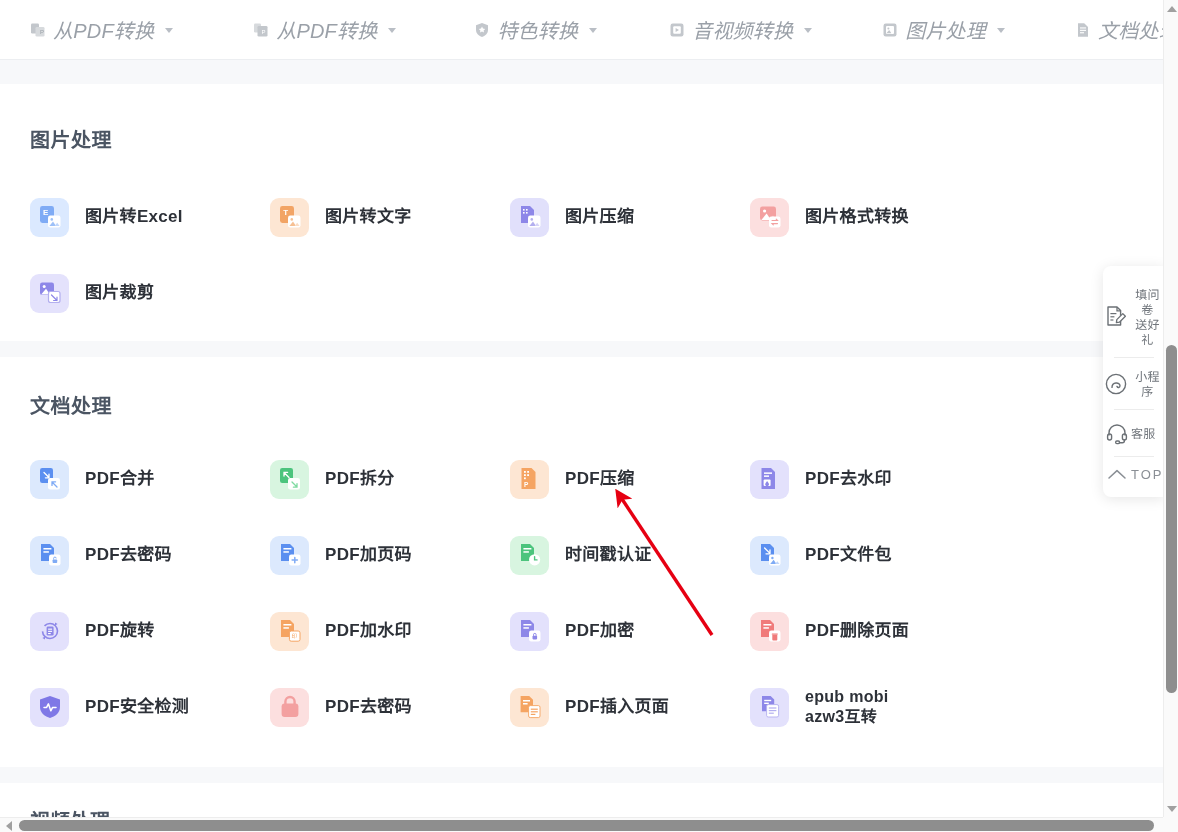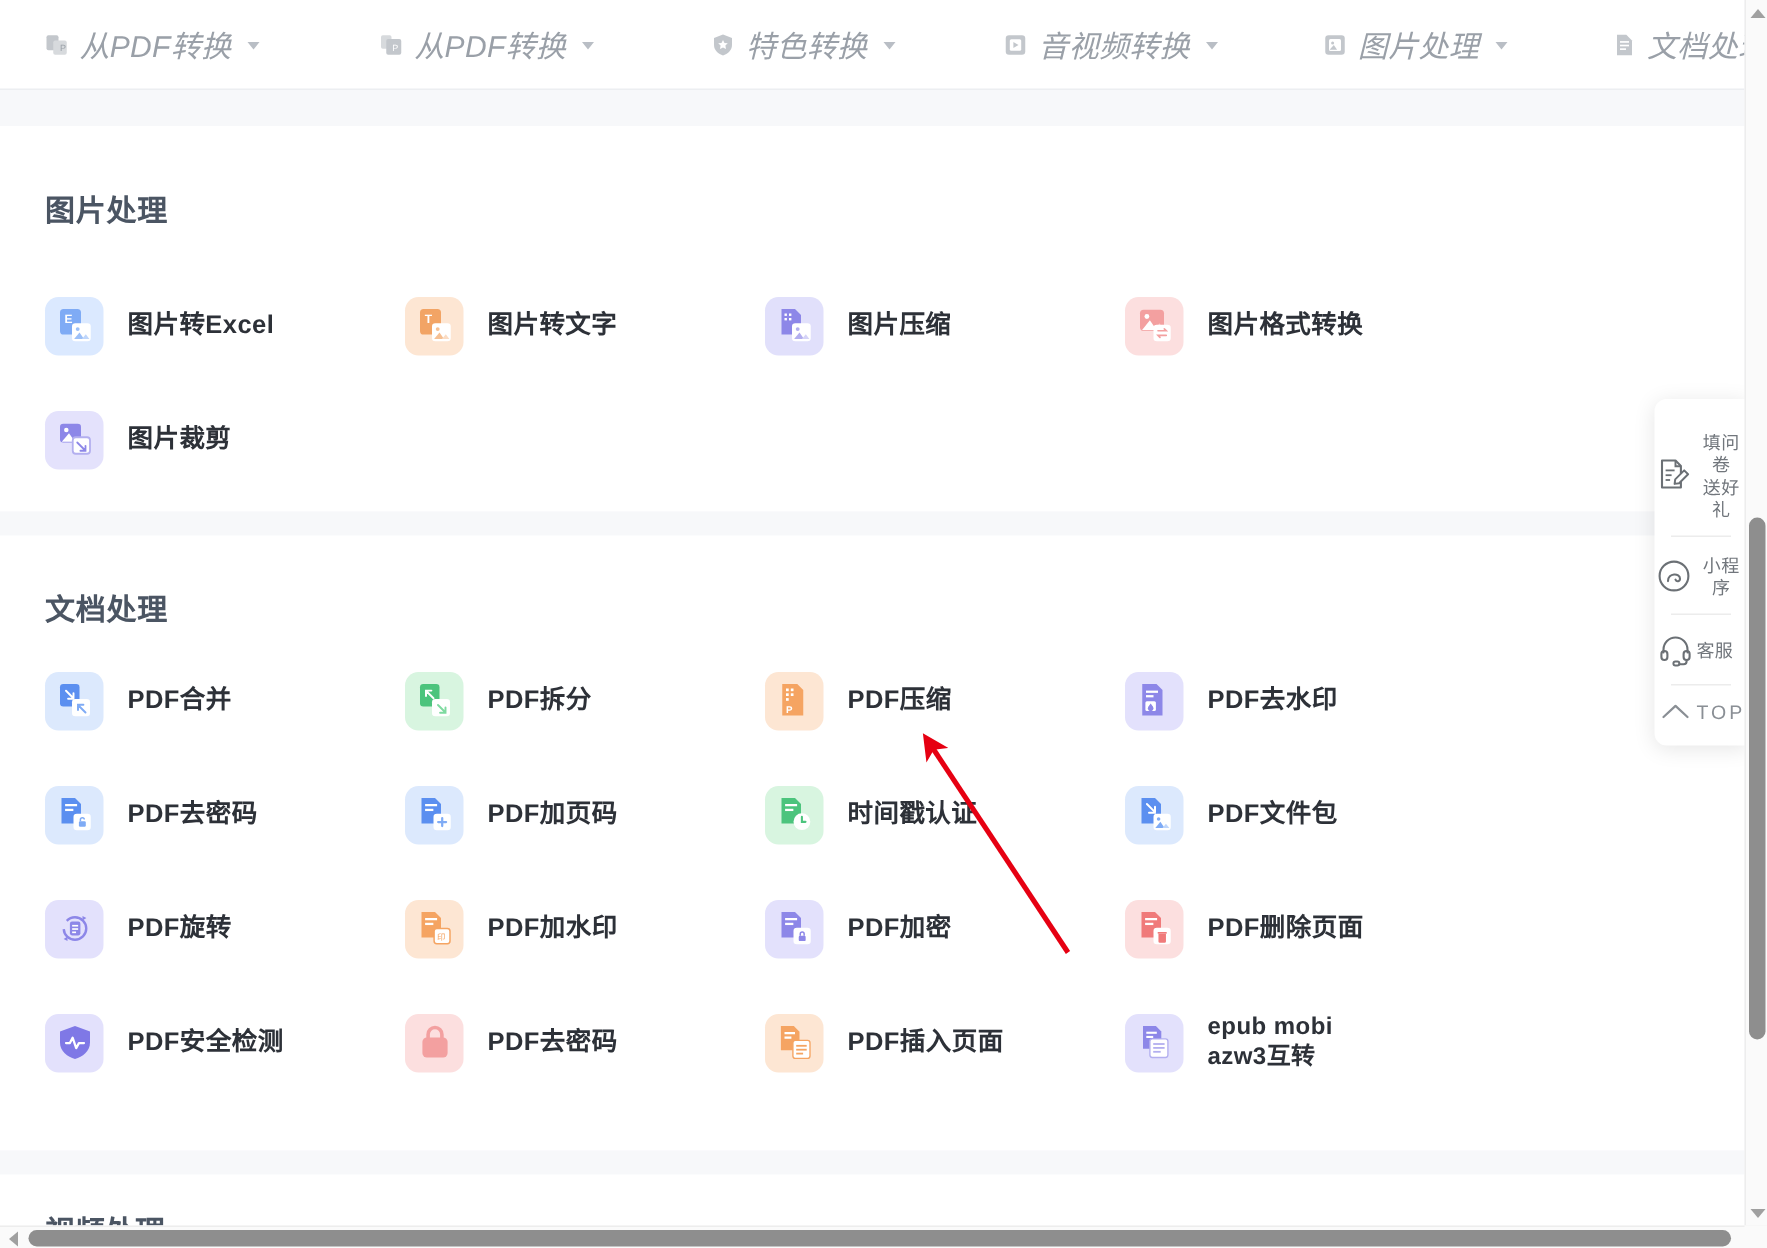--- a/index.html
+++ b/index.html
@@ -90,21 +90,21 @@
 
   .tile-grid {
     position: absolute;
     left: 30px;
     right: 20px;
     display: grid;
     grid-template-columns: 240px 240px 240px 240px;
     row-gap: 0px;
   }
   #grid-image { top: 95px; }
-  #grid-doc   { top: 72px; }
+  #grid-doc   { top: 84px; }
   #grid-image .tile { height: 76px; }
   #grid-doc   .tile { height: 76px; }
 
   .tile {
     display: flex;
     align-items: center;
     gap: 16px;
     cursor: pointer;
     user-select: none;
   }

